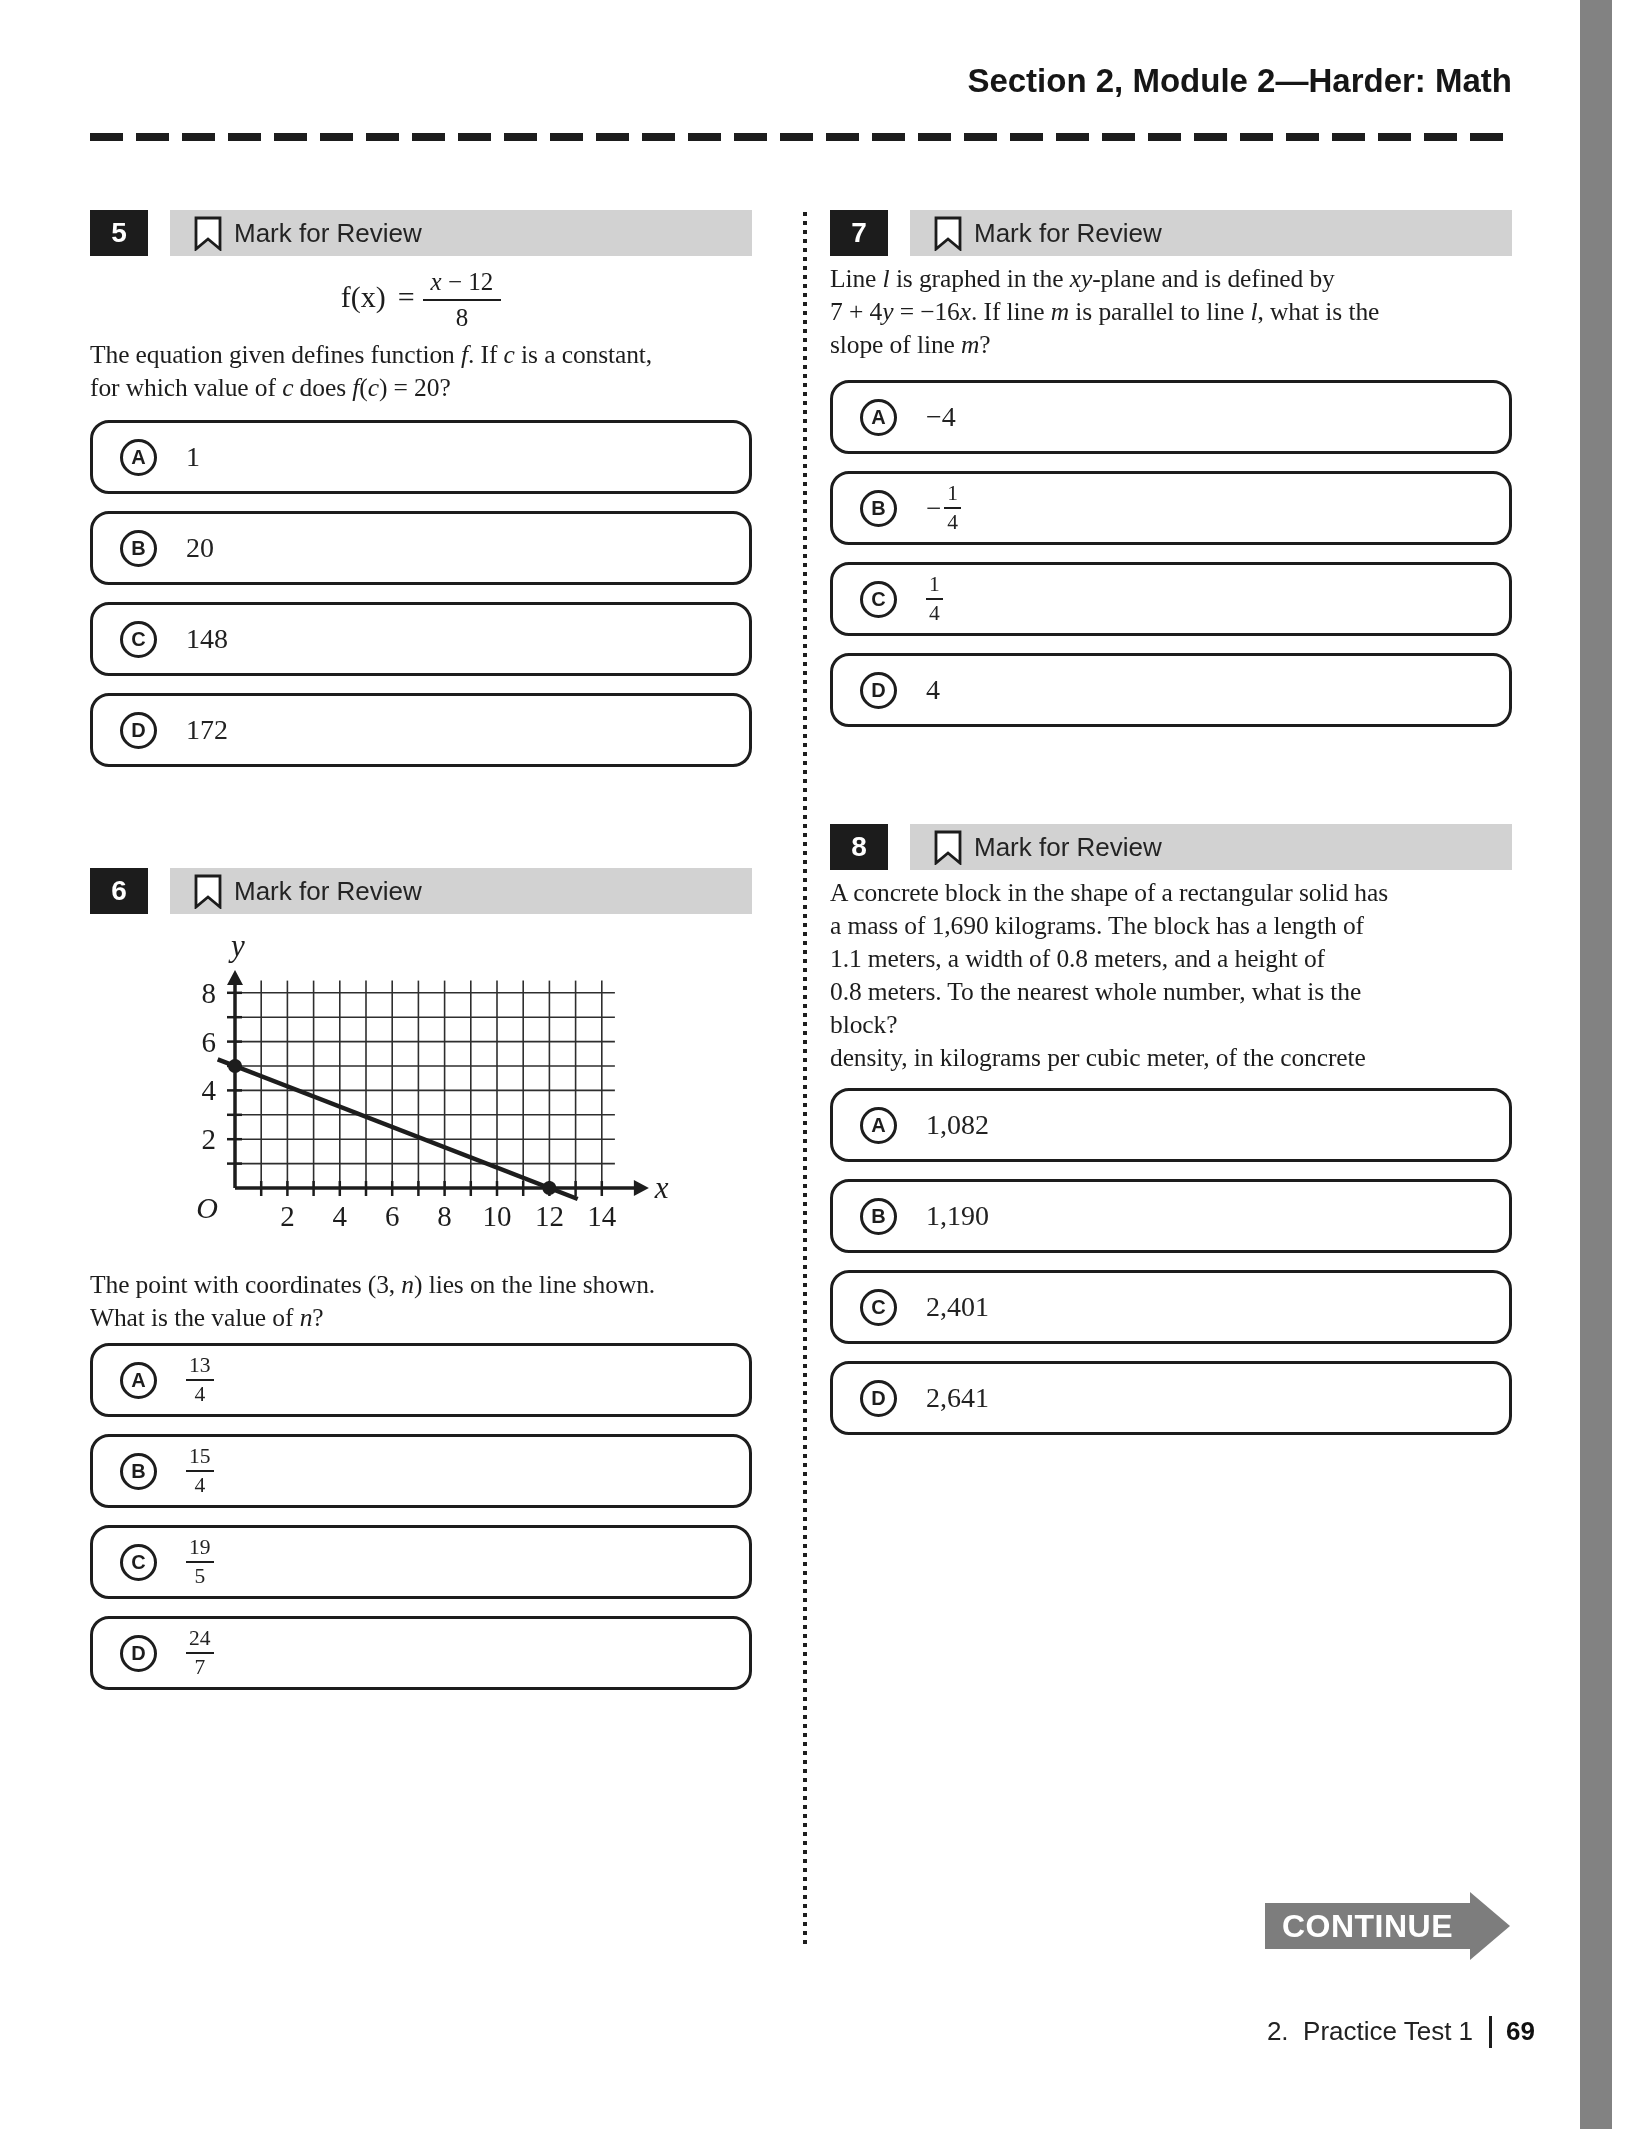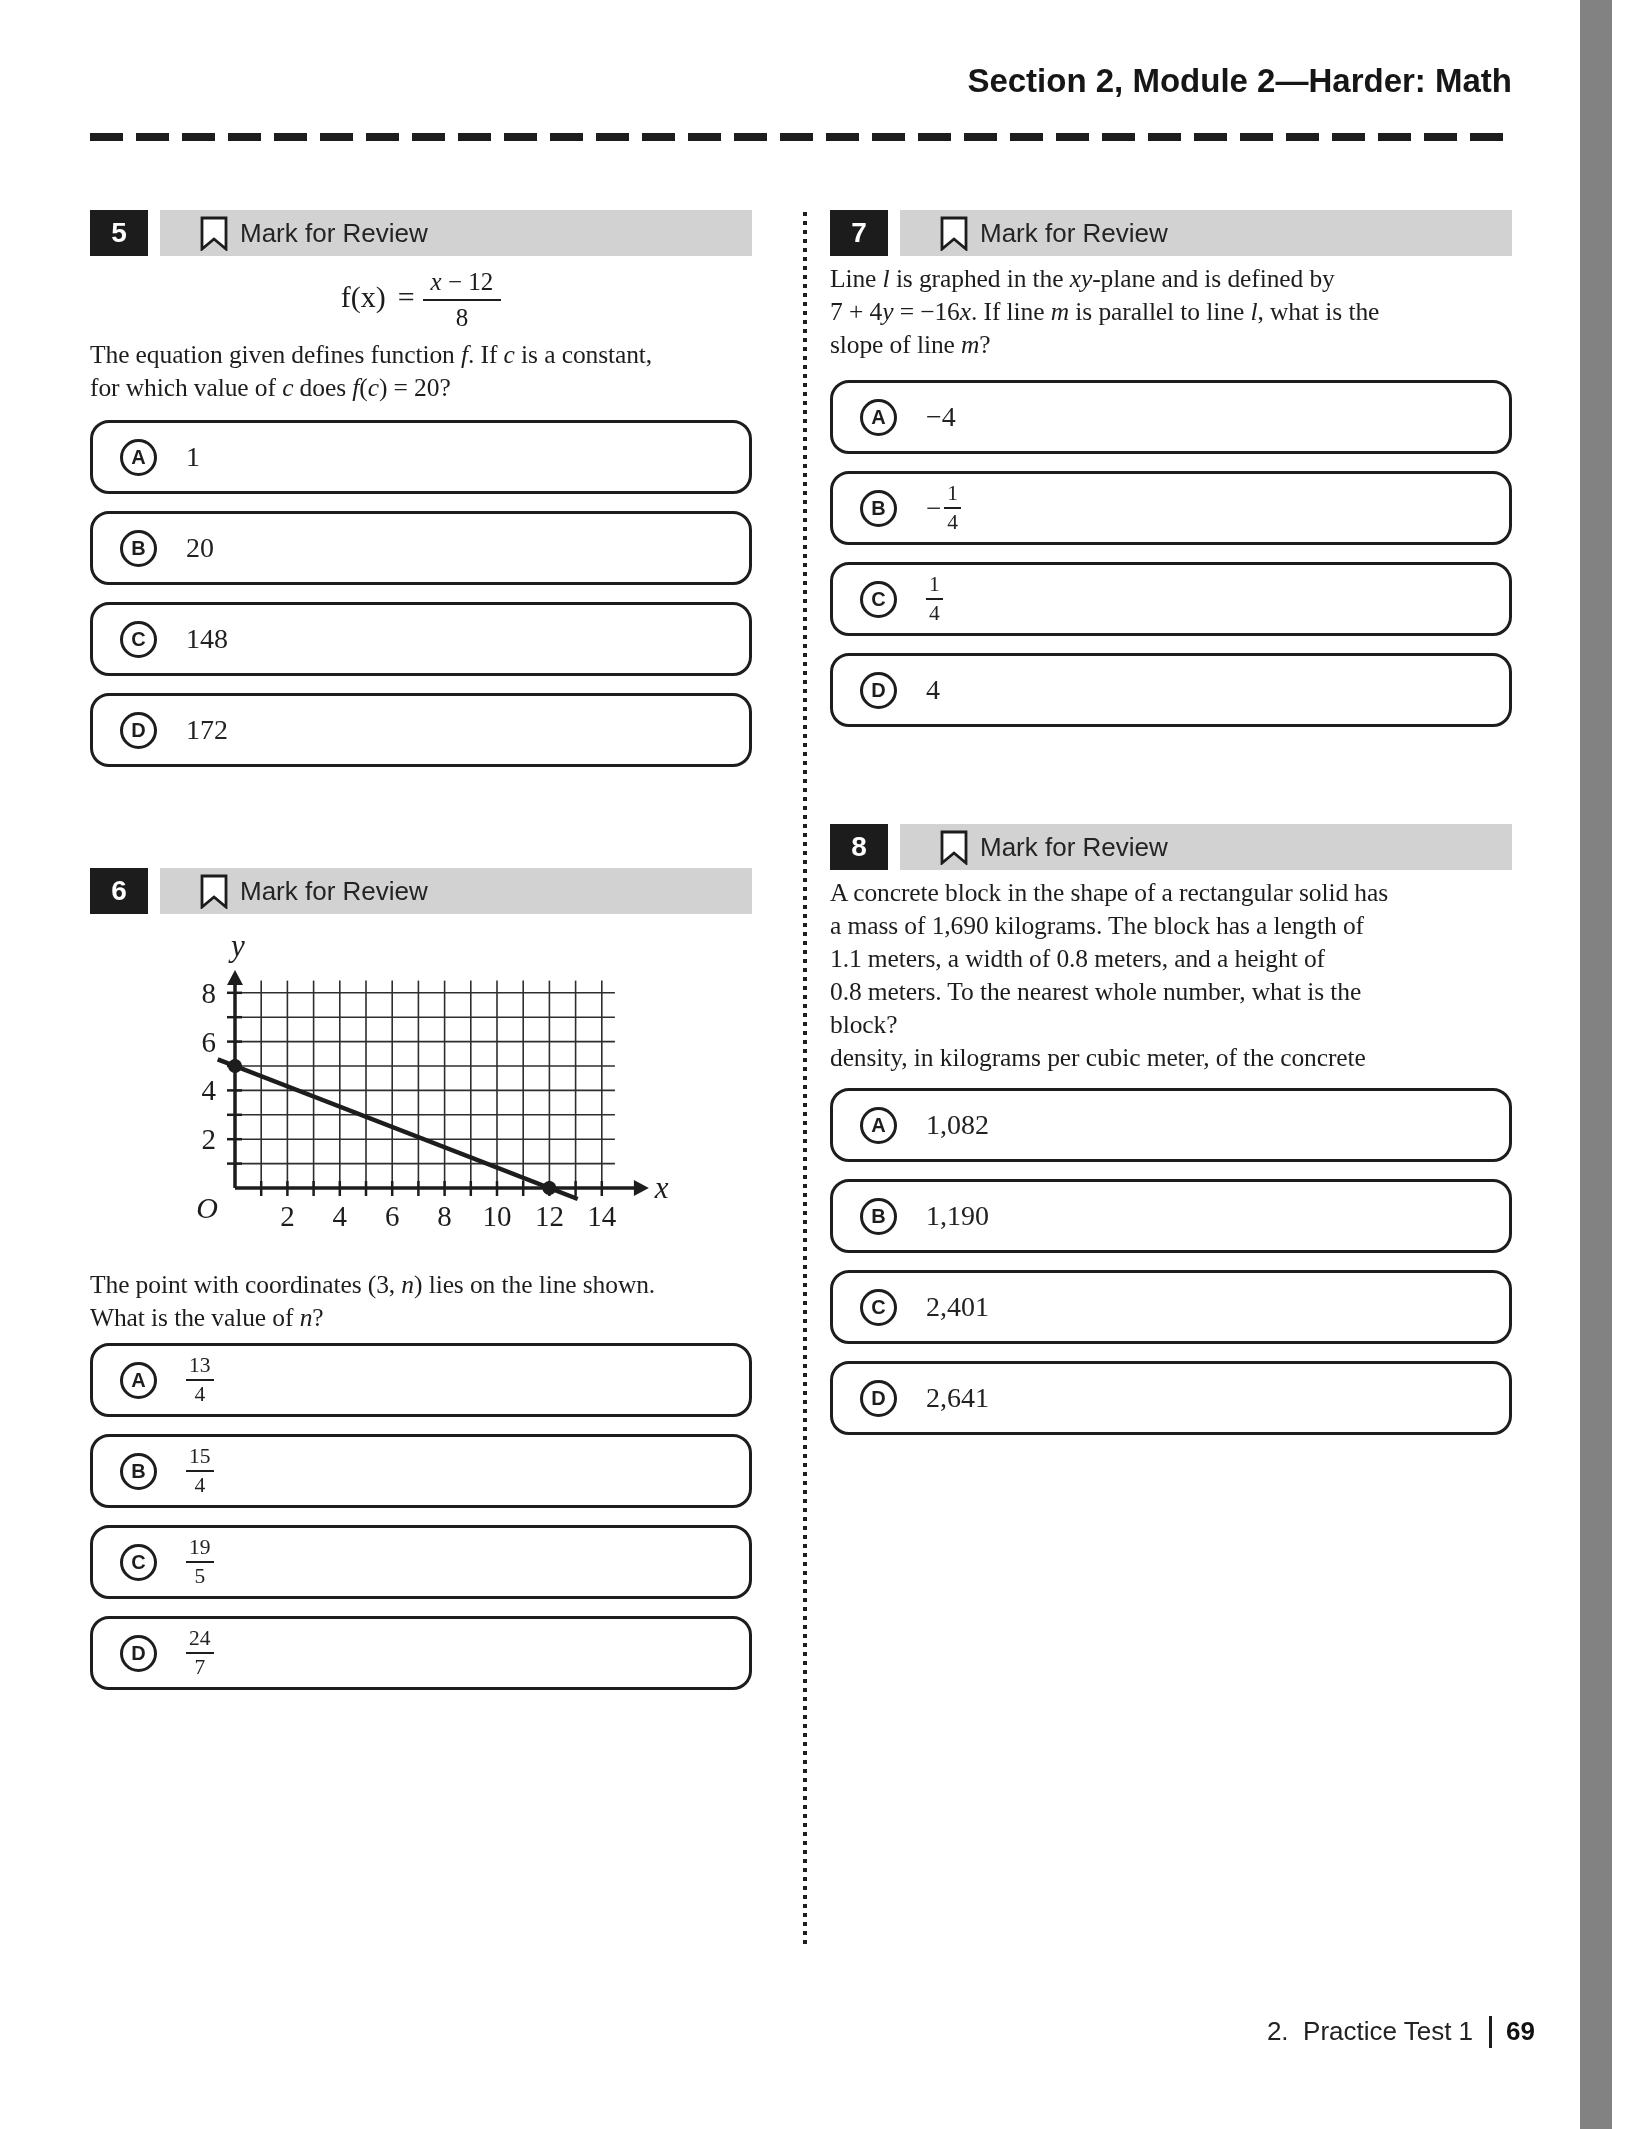--- a/index.html
+++ b/index.html
@@ -15,21 +15,21 @@
 
   .question{position:absolute;}
   #q5{left:90px;top:210px;width:662px;}
   #q6{left:90px;top:868px;width:662px;}
   #q7{left:830px;top:210px;width:682px;}
   #q8{left:830px;top:824px;width:682px;}
 
   .qbar{height:46px;display:flex;align-items:stretch;}
   .qnum{width:58px;flex:none;background:#1c1c1c;color:#fff;display:flex;align-items:center;justify-content:center;
         font-family:"Liberation Sans",sans-serif;font-weight:700;font-size:28px;}
-  .qrest{flex:1;margin-left:12px;background:#d2d2d2;display:flex;align-items:center;padding-left:40px;}
+  .qrest{flex:1;margin-left:22px;background:#d2d2d2;display:flex;align-items:center;padding-left:24px;}
   .bookmark{display:flex;align-items:center;}
   .qlabel{margin-left:12px;font-family:"Liberation Sans",sans-serif;font-size:26px;color:#242424;}
 
   .equation{margin:12px 0 2px;text-align:center;font-size:30px;color:#1d1d1d;}
   .eq-lhs{margin-right:4px;}
   .eq-sign{margin:0 8px;}
   .eqfrac{display:inline-block;vertical-align:middle;text-align:center;font-size:25px;line-height:1.12;}
   .eqfrac .num{display:block;border-bottom:2.5px solid #1d1d1d;padding:0 8px 3px;}
   .eqfrac .den{display:block;padding-top:3px;}
 
@@ -382,16 +382,20 @@
             <span class="vtext">2,641</span>
             <span class="frac">
               <span class="num"></span>
               <span class="den"></span>
             </span>
           </span>
       </div>
     </div>
   </div>
 
+  <div class="continue-btn">
+    <div class="cb-body">CONTINUE</div>
+    <div class="cb-head"></div>
+  </div>
   <div class="footer">
     <span class="fcrumb">2.  Practice Test 1</span><span class="fsep"></span><span class="fpage">69</span>
   </div>
 </div>
 
 </body></html>

